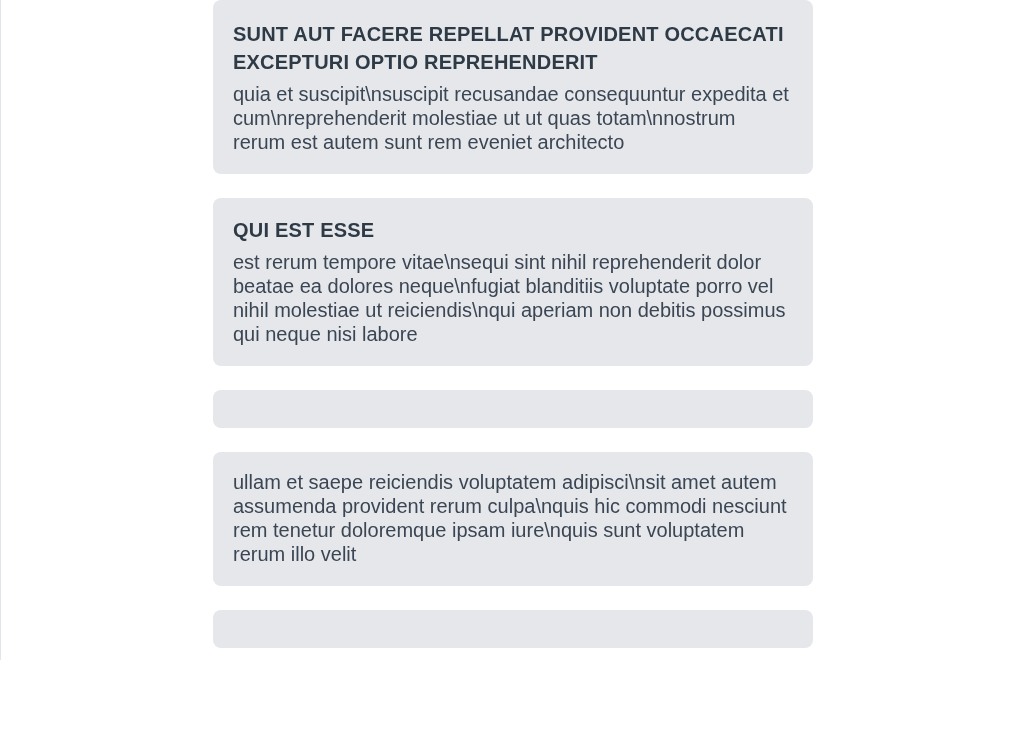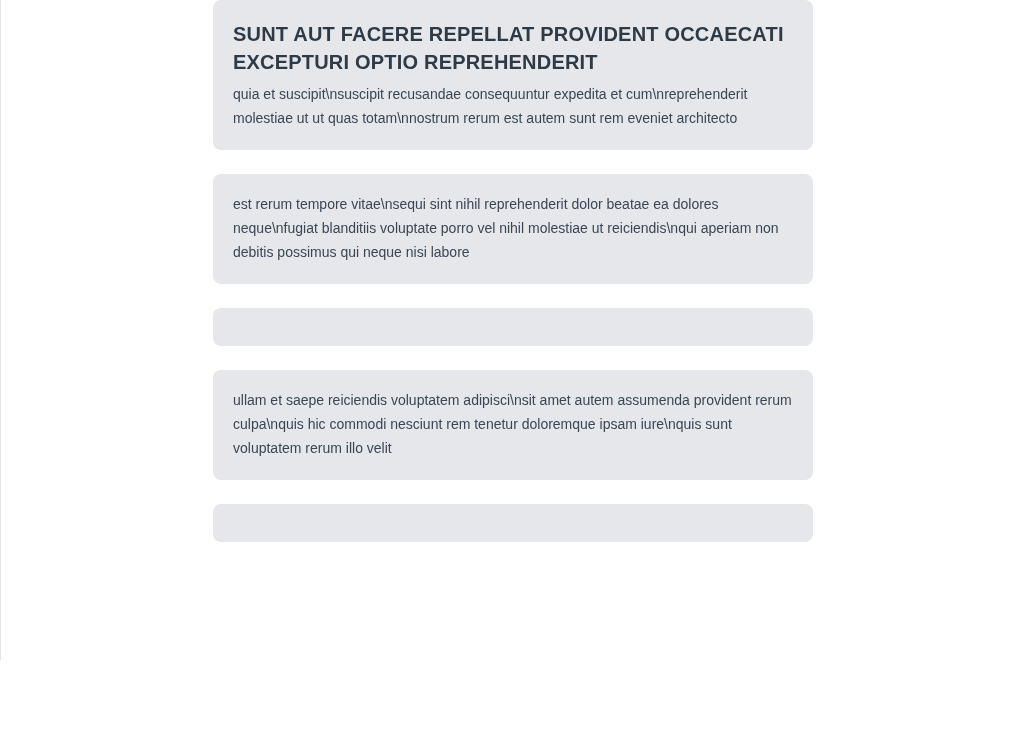--- a/index.html
+++ b/index.html
@@ -46,21 +46,21 @@
     color: #2e3a46;
     font-size: 20px;
     line-height: 28px;
     font-weight: 600;
     text-transform: uppercase;
     letter-spacing: 0.2px;
   }
   .post-body {
     margin: 0;
     color: #3b4654;
-    font-size: 14px;
+    font-size: 20px;
     line-height: 24px;
     font-weight: 400;
   }
   .post-card.first {
     padding-top: 20px;
   }
 </style>
 </head>
 <body>
 
@@ -68,20 +68,21 @@
   <div class="left-rule"></div>
 
   <div class="post-list">
 
     <article class="post-card first">
       <h2 class="post-title">SUNT AUT FACERE REPELLAT PROVIDENT OCCAECATI EXCEPTURI OPTIO REPREHENDERIT</h2>
       <p class="post-body">quia et suscipit\nsuscipit recusandae consequuntur expedita et cum\nreprehenderit molestiae ut ut quas totam\nnostrum rerum est autem sunt rem eveniet architecto</p>
     </article>
 
     <article class="post-card">
+      <h2 class="post-title">QUI EST ESSE</h2>
       <p class="post-body">est rerum tempore vitae\nsequi sint nihil reprehenderit dolor beatae ea dolores neque\nfugiat blanditiis voluptate porro vel nihil molestiae ut reiciendis\nqui aperiam non debitis possimus qui neque nisi labore</p>
     </article>
 
     <article class="post-card">
     </article>
 
     <article class="post-card">
       <p class="post-body">ullam et saepe reiciendis voluptatem adipisci\nsit amet autem assumenda provident rerum culpa\nquis hic commodi nesciunt rem tenetur doloremque ipsam iure\nquis sunt voluptatem rerum illo velit</p>
     </article>
 

